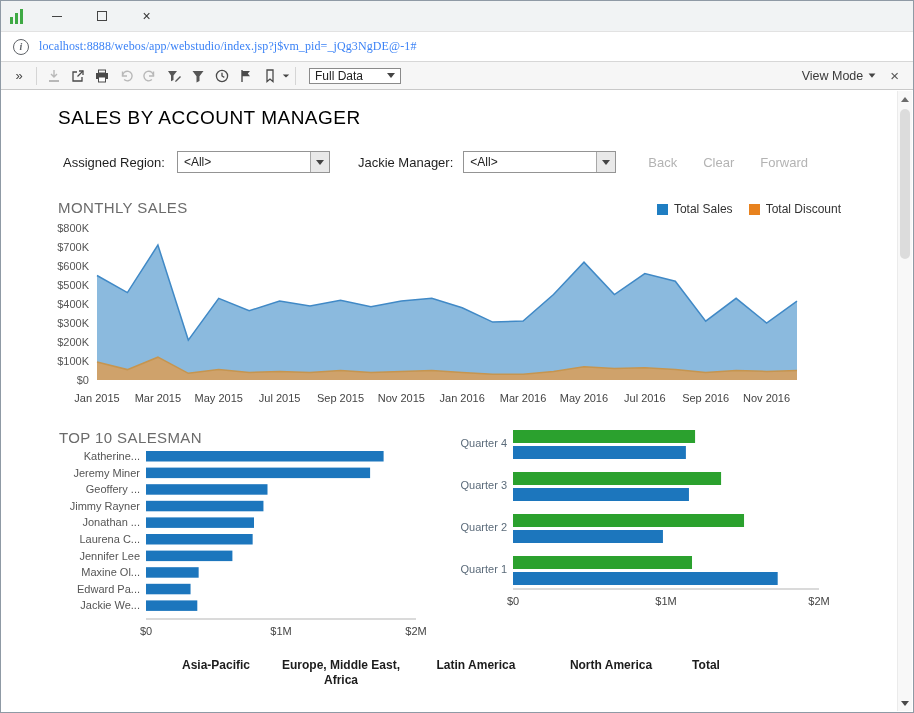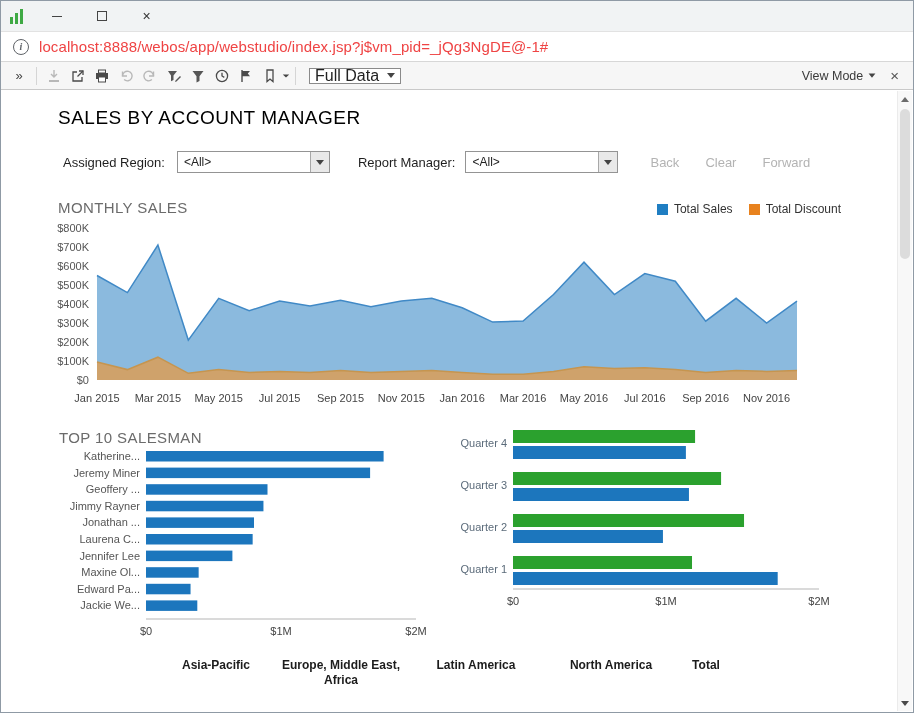--- a/index.html
+++ b/index.html
@@ -11,28 +11,28 @@
   .app-icon { width:16px; height:16px; margin-right:8px; display:flex; align-items:flex-end; gap:2px; }
   .app-icon i { display:block; width:3px; background:#3fa944; }
   .titlebar .title { font-size:12.5px; color:#333; flex:1; }
   .win-btn { width:45px; height:30px; display:flex; align-items:center; justify-content:center; color:#333; font-size:14px; }
   .min-glyph { width:10px; height:1px; background:#444; display:block; }
   .max-glyph { width:10px; height:10px; border:1px solid #444; display:block; }
 
   
   .addressbar { height:31px; background:#ffffff; border-top:1px solid #e2e2e2; border-bottom:1px solid #d7d7d7; display:flex; align-items:center; padding:0 12px; }
   .info-icon { width:16px; height:16px; border-radius:50%; border:1.5px solid #5f6368; color:#5f6368; font-size:10px; font-style:italic; font-weight:bold; display:flex; align-items:center; justify-content:center; margin-right:10px; font-family:"Liberation Serif",serif; }
-  .url { font-size:15px; color:#ef4444; letter-spacing:.1px; }
+  .url { font-size:12px; color:#3b82f6; letter-spacing:.1px;font-family:Liberation Serif, serif; }
 
   
   .toolbar { height:28px; background:#f6f6f6; border-bottom:1px solid #c9c9c9; display:flex; align-items:center; padding:0 6px; }
   .tbi { width:24px; height:24px; display:flex; align-items:center; justify-content:center; }
   .tb-sep { width:1px; height:18px; background:#d5d5d5; margin:0 5px; }
   .chev { font-size:13px; color:#444; }
-  .dataset-select { display:flex; align-items:center; justify-content:space-between; width:92px; height:16px; border:1px solid #8a8a8a; background:#fff; padding:0 5px; margin-left:8px; font-size:16px; color:#222; }
+  .dataset-select { display:flex; align-items:center; justify-content:space-between; width:92px; height:16px; border:1px solid #8a8a8a; background:#fff; padding:0 5px; margin-left:8px; font-size:12px; color:#222; }
   .caret-down { width:0; height:0; border-left:4px solid transparent; border-right:4px solid transparent; border-top:5px solid #444; display:inline-block; }
   .toolbar-right { margin-left:auto; display:flex; align-items:center; gap:14px; padding-right:8px; }
   .view-mode { font-size:12.5px; color:#3a3a3a; display:flex; align-items:center; gap:5px; }
   .tb-close { font-size:15px; color:#555; }
 
   
   .content { position:relative; height:622px; background:#fff; overflow:hidden; padding-right:15px; }
   .report-title { font-size:19px; font-weight:normal; color:#000000; letter-spacing:.5px; margin:17px 0 0 57px; }
 
   .filters { display:flex; align-items:center; margin:22px 0 0 62px; }
@@ -177,21 +177,21 @@
     <h1 class="report-title">SALES BY ACCOUNT MANAGER</h1>
 
     <div class="filters">
       <span class="filter-label">Assigned Region:</span>
       <span class="dd" style="margin-left:12px">
         <span class="dd-val">&lt;All&gt;</span>
         <span class="dd-btn">
             <span class="caret-down"></span>
           </span>
       </span>
-      <span class="filter-label" style="margin-left:28px">Report Manager:</span>
+      <span class="filter-label" style="margin-left:28px">Jackie Manager:</span>
       <span class="dd" style="margin-left:10px">
         <span class="dd-val">&lt;All&gt;</span>
         <span class="dd-btn">
             <span class="caret-down"></span>
           </span>
       </span>
       <span class="nav-btn" style="margin-left:32px">Back</span>
       <span class="nav-btn" style="margin-left:26px">Clear</span>
       <span class="nav-btn" style="margin-left:26px">Forward</span>
     </div>

